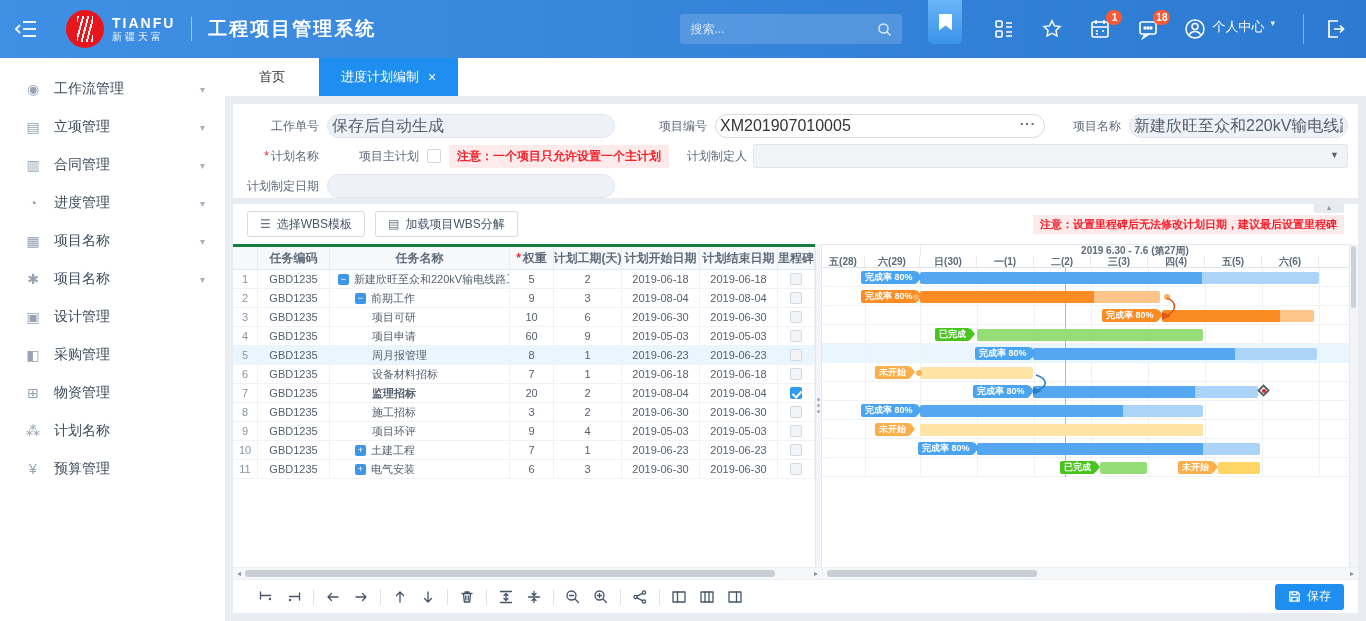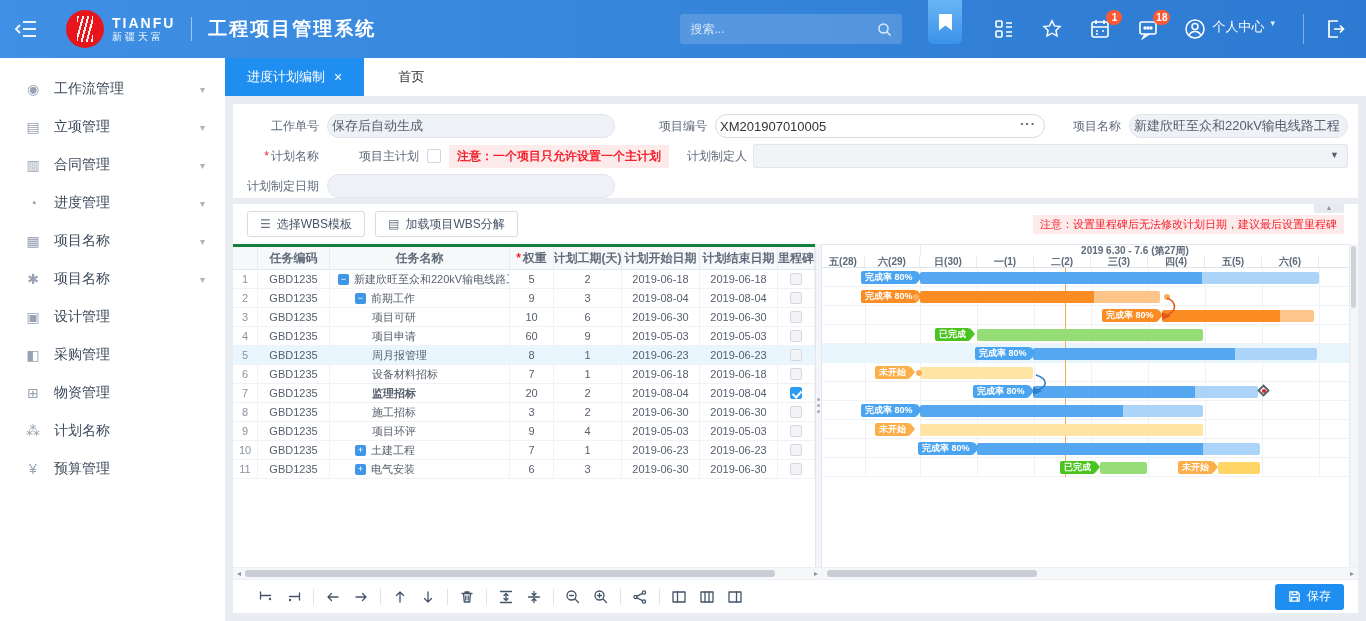--- a/index.html
+++ b/index.html
@@ -36,41 +36,41 @@
 
 .tabbar{height:38px;background:#fff;display:flex;flex:none}
 .tab{padding:0 34px;display:flex;align-items:center;font-size:13px;color:#333;cursor:pointer}
 .tab.active{background:#1e8ef0;color:#fff;padding:0 22px;gap:9px}
 .tab-close{font-size:14px;line-height:1}
 
 .form-panel{background:#fff;margin:8px 8px 0;padding:10px 10px 6px;height:94px;flex:none}
 .f-row{display:flex;align-items:center;height:24px;margin-bottom:6px}
 .f-label{width:84px;text-align:right;padding-right:8px;color:#5f6b7a;font-size:12px;flex:none;white-space:nowrap}
 .req{color:#f5222d;margin-right:2px}
-.f-input{height:24px;border:1px solid #d5dbe3;border-radius:12px;padding:0 4px;font-size:13px;color:#333;outline:none;background:#fff}
+.f-input{height:24px;border:1px solid #d5dbe3;border-radius:12px;padding:0 4px;font-size:16px;color:#333;outline:none;background:#fff}
 .f-input.disabled{background:#eef1f5;border-color:#e2e6ec;color:#55606e}
 .w288{width:288px}
 .lbl2{width:78px;margin-left:22px}
 .lbl3{width:66px;margin-left:18px}
 .code-wrap{width:330px;position:relative}
 .code-wrap .f-input{width:100%}
 .dots-btn{position:absolute;right:9px;top:2px;color:#55606e;font-size:13px;letter-spacing:1px;cursor:pointer;font-weight:bold}
 .flex1{flex:1}
 .cbx{width:14px;height:14px;border:1px solid #cfd6df;border-radius:2px;background:#fff;flex:none;cursor:pointer}
 .pink-note{color:#f5222d;background:#fdeaea;padding:3px 8px;font-size:12px;font-weight:bold;margin-left:8px;white-space:nowrap}
 .sel{position:relative;flex:1;height:24px;background:#f1f3f6;border:1px solid #e2e6ec;border-radius:3px;cursor:pointer}
 .sel-caret{position:absolute;right:8px;top:5px;font-size:9px;color:#55606e}
 
 .grid-panel{flex:1;background:#fff;margin:6px 8px 8px;display:flex;flex-direction:column;position:relative;overflow:hidden}
 .grid-top{height:40px;display:flex;align-items:center;padding:0 14px;flex:none}
 .wbs-btn{height:26px;border:1px solid #d5dbe3;border-radius:3px;background:#fff;padding:0 12px;font-size:12px;color:#4a5568;display:flex;align-items:center;gap:6px;margin-right:10px;cursor:pointer}
 .wbs-ico{color:#6b7686;font-size:12px}
 .grid-top-right{margin-left:auto;display:flex;flex-direction:column;align-items:flex-end;gap:2px;margin-top:-12px}
 .collapse-up{width:30px;height:11px;background:#e7eaee;border-radius:2px;text-align:center;font-size:7px;line-height:11px;color:#8a93a0;cursor:pointer}
-.milestone-note{color:#f5222d;background:#fdeaea;font-size:11px;font-weight:normal;padding:2px 7px;white-space:nowrap}
+.milestone-note{color:#f5222d;background:#fdeaea;font-size:11px;font-weight:bold;padding:2px 7px;white-space:nowrap}
 .split{flex:1;display:flex;overflow:hidden}
 
 .table-pane{width:582px;flex:none;border-top:3px solid #15803d;display:flex;flex-direction:column}
 .t-head{display:flex;height:23px;background:#f7f8fa;border-bottom:1px solid #e3e7ed;font-weight:bold;color:#5f6b7a;flex:none}
 .t-hcell{border-right:1px solid #e8ecf1;display:flex;align-items:center;justify-content:center;font-size:12px;white-space:nowrap;overflow:hidden}
 .t-row{display:flex;height:19px;border-bottom:1px solid #f0f2f6;color:#57606e;font-size:11px;cursor:pointer}
 .t-row.selected{background:#eaf6fe}
 .t-cell{border-right:1px solid #f0f2f6;display:flex;align-items:center;justify-content:center;overflow:hidden;white-space:nowrap;flex:none}
 .t-cell.name{justify-content:flex-start}
 .t-cell.num{color:#8a93a0}
@@ -251,27 +251,27 @@
       </div>
       <div class="sb-item">
         <span class="sb-ico">¥</span>
         <span class="sb-label">预算管理</span>
       </div>
     </aside>
 
   <main class="content">
 
     <div class="tabbar">
+      <div class="tab">
+          <span>首页</span>
+        </div>
       <div class="tab active">
         <span>进度计划编制</span>
         <span class="tab-close">×</span>
       </div>
-      <div class="tab">
-          <span>首页</span>
-        </div>
     </div>
 
     <section class="form-panel">
       <div class="f-row">
         <label class="f-label">工作单号</label>
         <input class="f-input disabled w288" readonly="" value="保存后自动生成" style="">
         <label class="f-label lbl2">项目编号</label>
         <span class="code-wrap">
           <input class="f-input" value="XM201907010005" style="">
           <span class="dots-btn">···</span>

